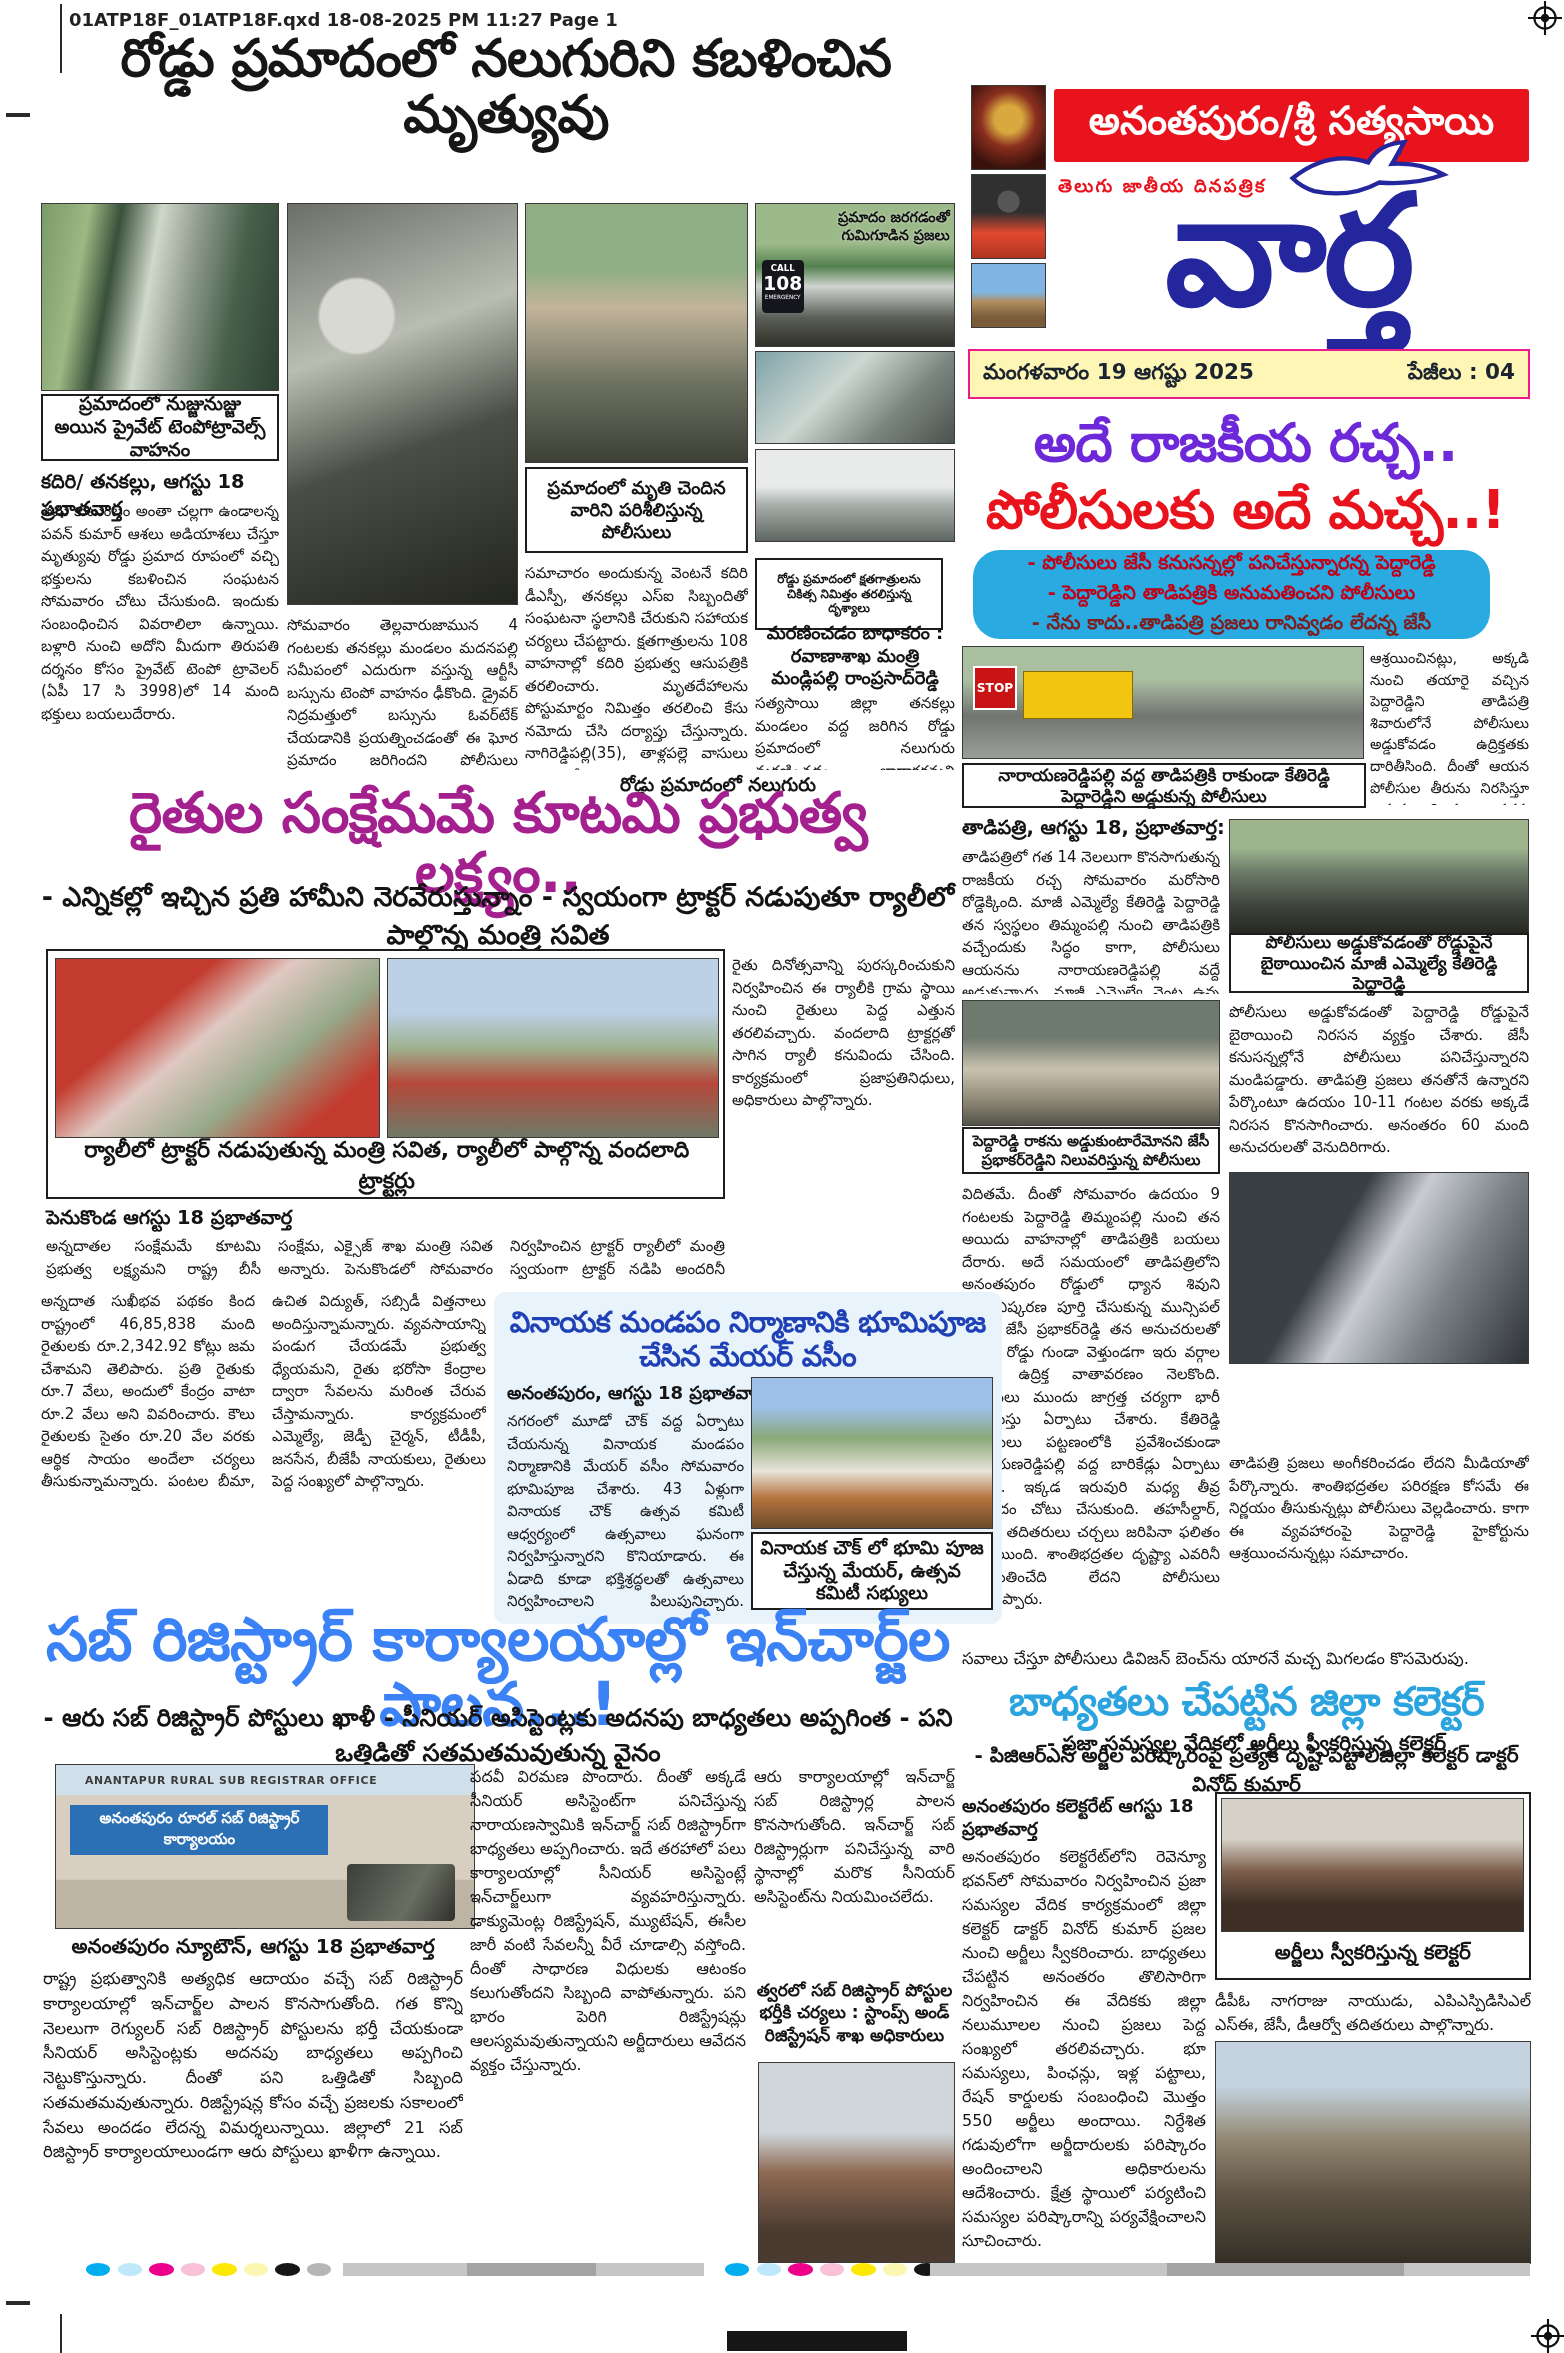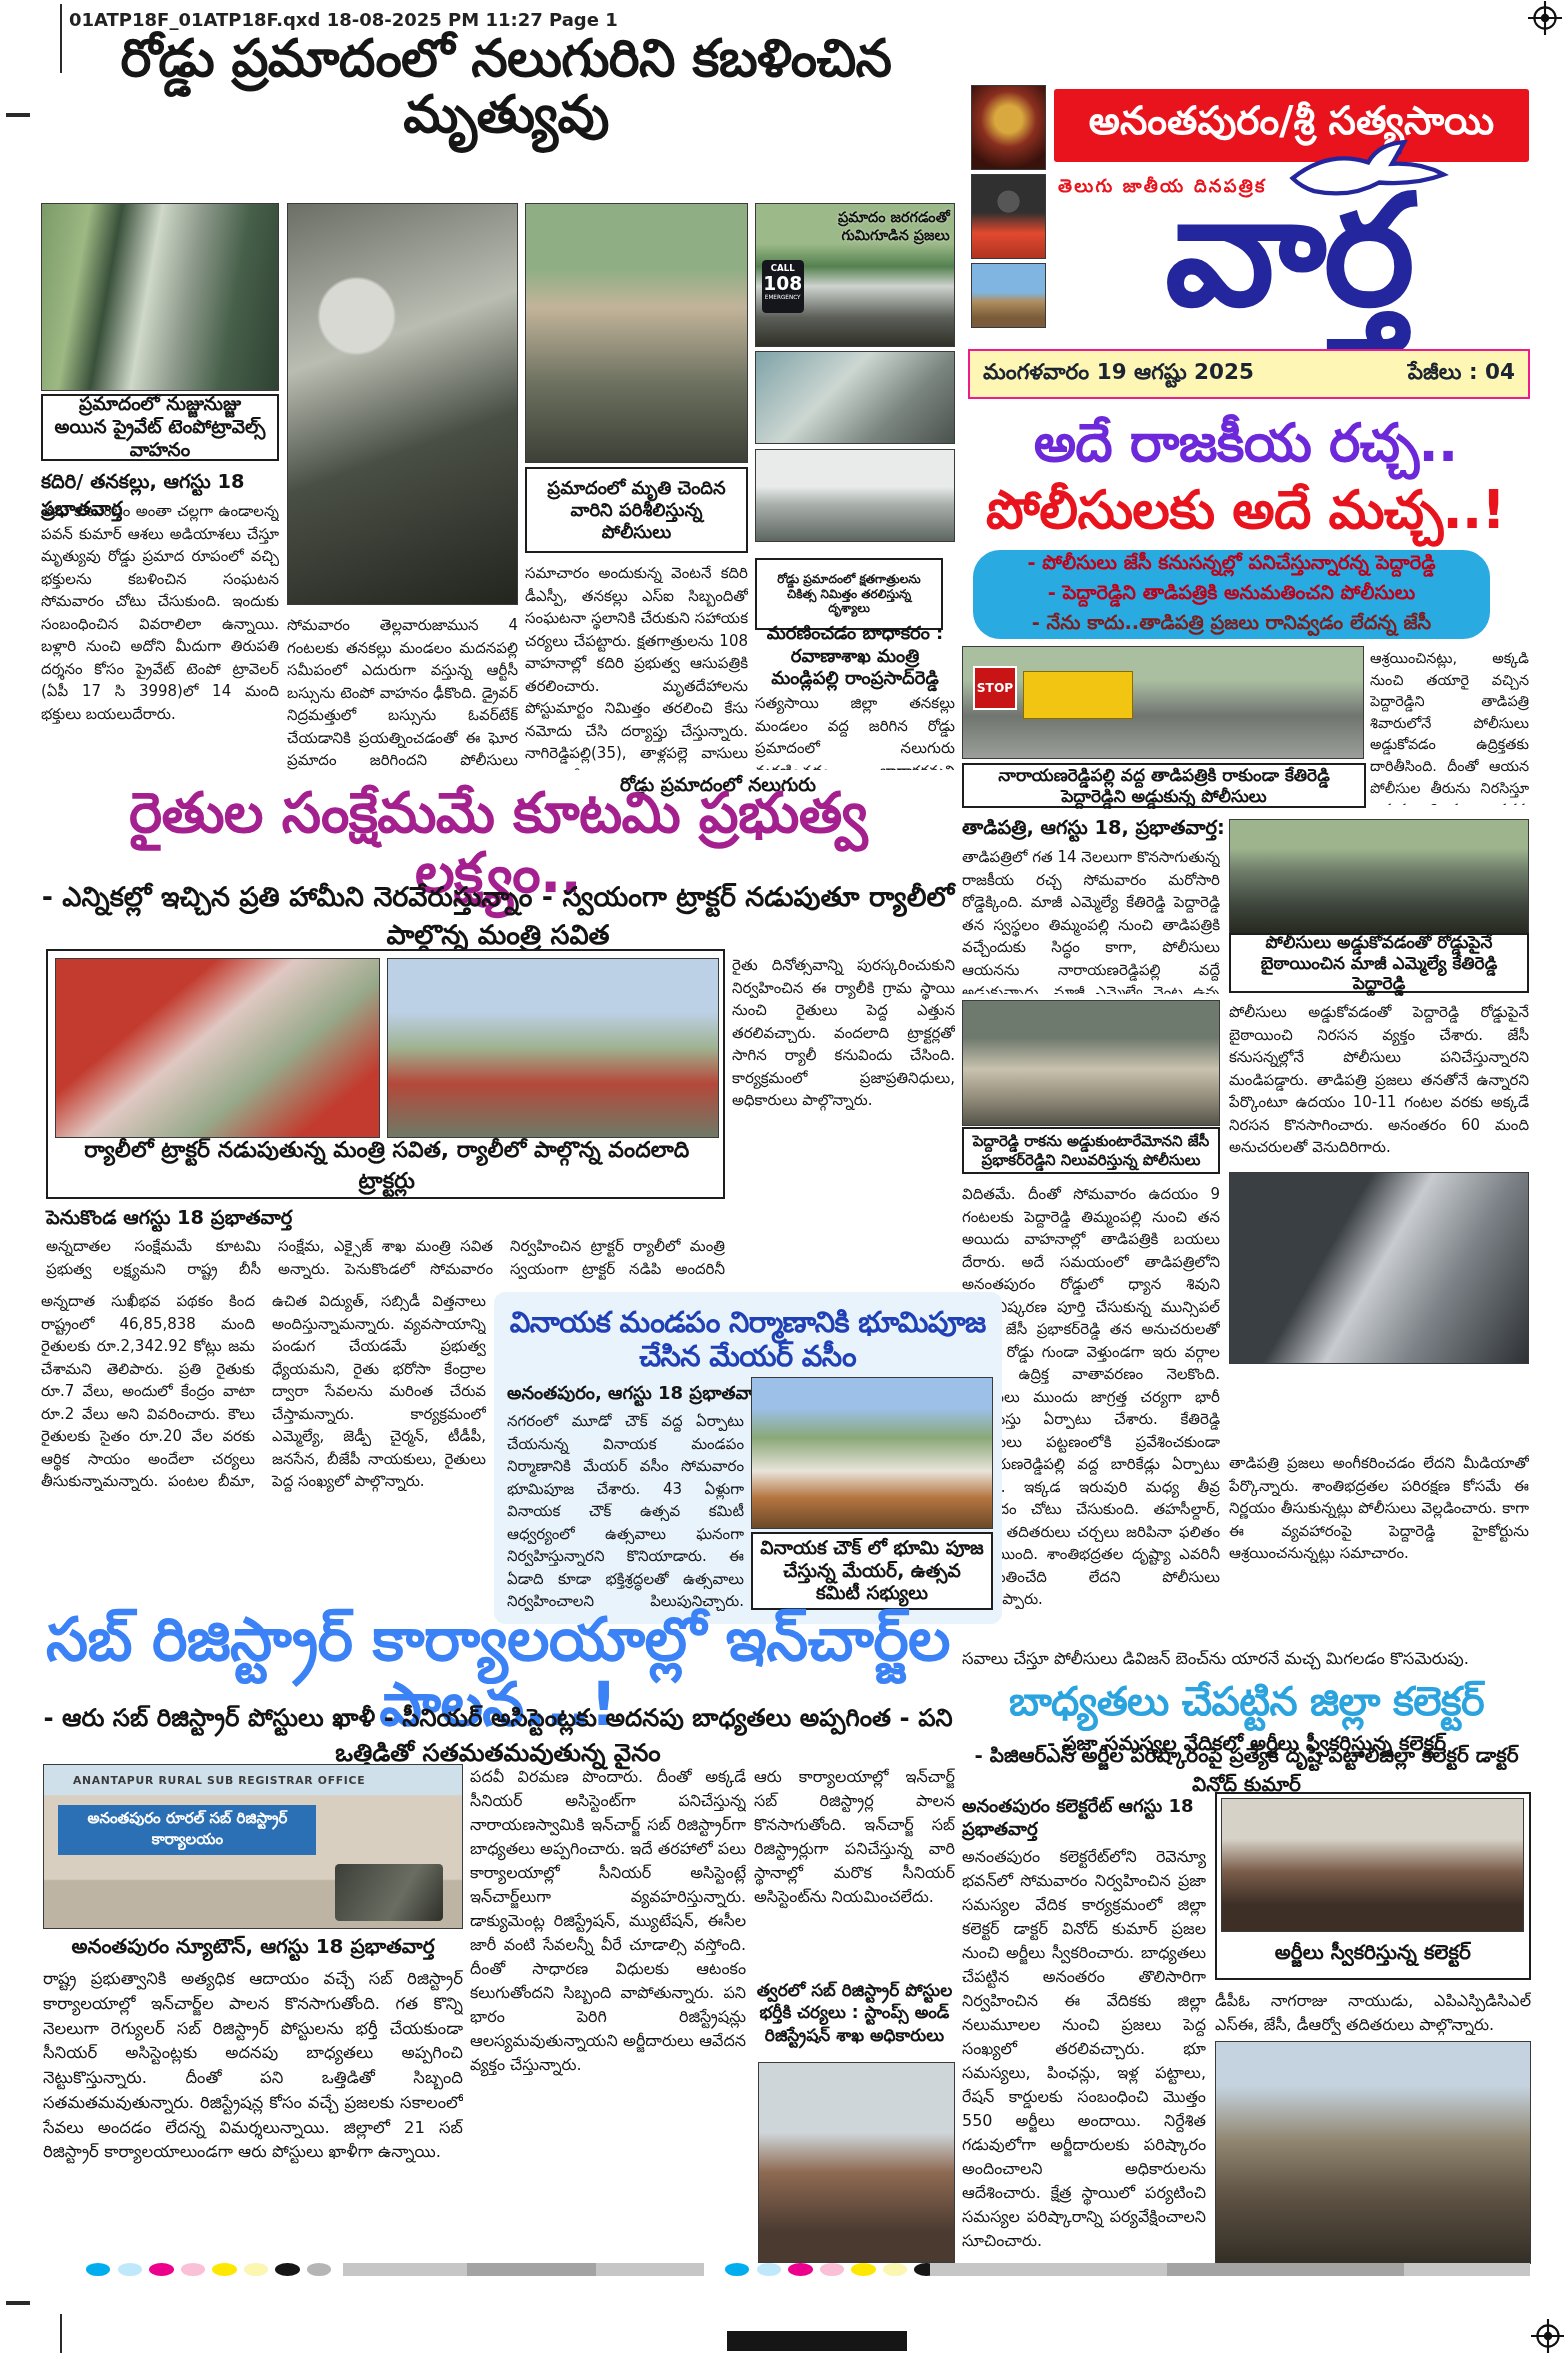--- a/index.html
+++ b/index.html
@@ -27,21 +27,21 @@
   .ph-car{background:linear-gradient(120deg,#3a3f44 0 35%,#c8ccd0 50%,#7c8287 70%,#2e3236);}
   .ph-tr1{background:linear-gradient(140deg,#c23b2e 0 30%,#e0c8c2 45%,#97a98a 65%,#c23b2e 85%);}
   .ph-tr2{background:linear-gradient(180deg,#bcd0e6 0 30%,#9fb290 50%,#b5483a 70%,#6e7a66);}
   .ph-pooja{background:linear-gradient(180deg,#9cc0e8 0 20%,#8aa878 40%,#e8e4da 62%,#b5743f 80%,#6b4a2a);}
   .ph-desk{background:linear-gradient(180deg,#d7d2c8 0 30%,#7b5d4a 55%,#3d2f26 80%);}
   .ph-crowd2{background:linear-gradient(180deg,#c4d3df 0 20%,#90856f 45%,#5d5243 70%,#332e26);}
   .ph-port{background:linear-gradient(180deg,#cfd6da 0 35%,#8e6a52 55%,#4a3a30 85%);}
   .ph-deity{background:radial-gradient(circle at 50% 40%,#d9a93f 0 22%,#8a2f1f 45%,#3a120c 80%);}
   .ph-baba{background:radial-gradient(circle at 50% 32%,#565656 0 16%,rgba(0,0,0,0) 17%),linear-gradient(180deg,#303030 0 45%,#e2492f 70%,#b03420);}
   .ph-nandi{background:linear-gradient(180deg,#7fb5e0 0 45%,#b08d5f 60%,#7a5c3a 85%);}
-  .ph-office{background:linear-gradient(180deg,#cfe0ea 0 18%,#d8cfc0 19% 70%,#bdb4a4 71% 100%);}
+  .ph-office{background:linear-gradient(180deg,#cfe0ea 0 18%,#d8cfc0 19% 70%,#bdb4a4 71% 100%);margin-left:12px;}
 </style>
 </head>
 <body>
 
 <div class="page">
 
   <div class="abs mark" style="left:60px;top:4.3px;width:2.2px;height:69px;"></div>
   <div class="abs" style="left:69px;top:8.6px;font-size:18px;font-weight:bold;color:#222;">01ATP18F_01ATP18F.qxd  18-08-2025  PM 11:27  Page 1</div>
   <svg class="abs" style="left:1528px;top:1.4px;" width="34" height="34" viewBox="0 0 48 48">
     <circle cx="24" cy="24" r="15" fill="none" stroke="#111" stroke-width="3"></circle>

